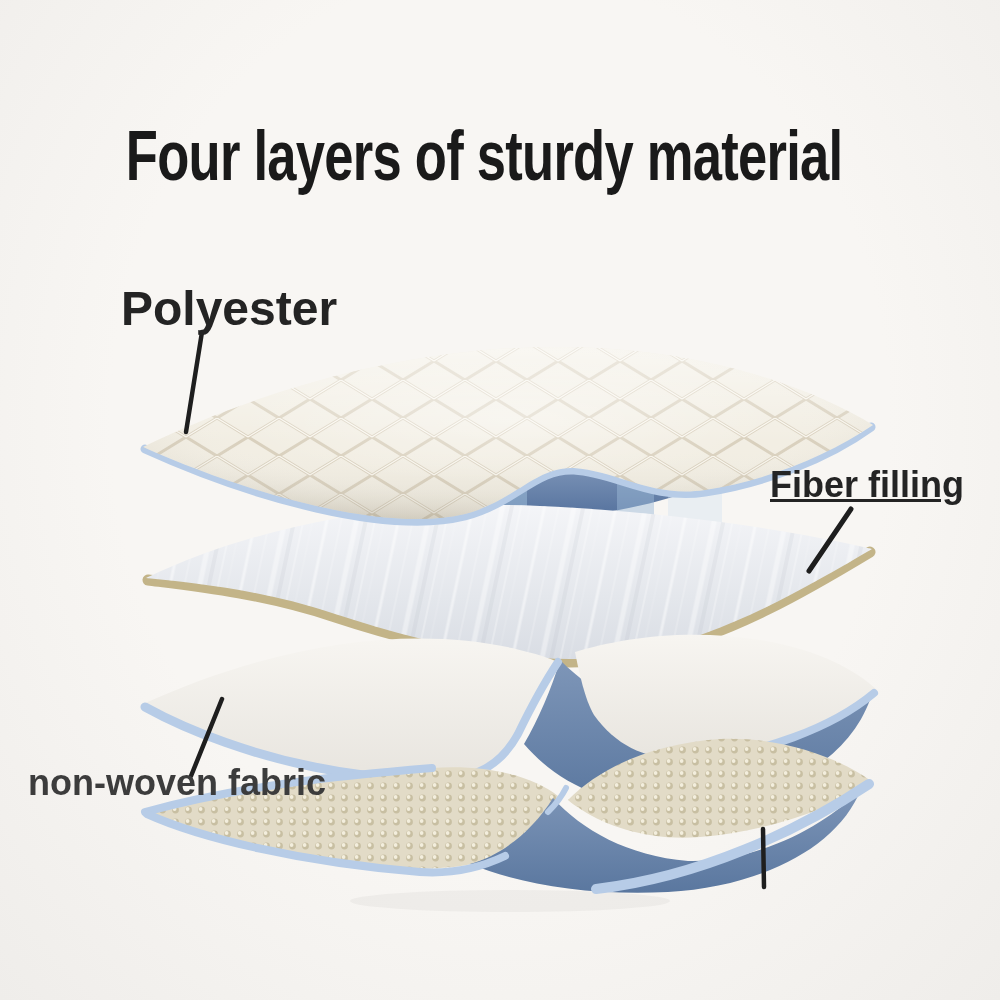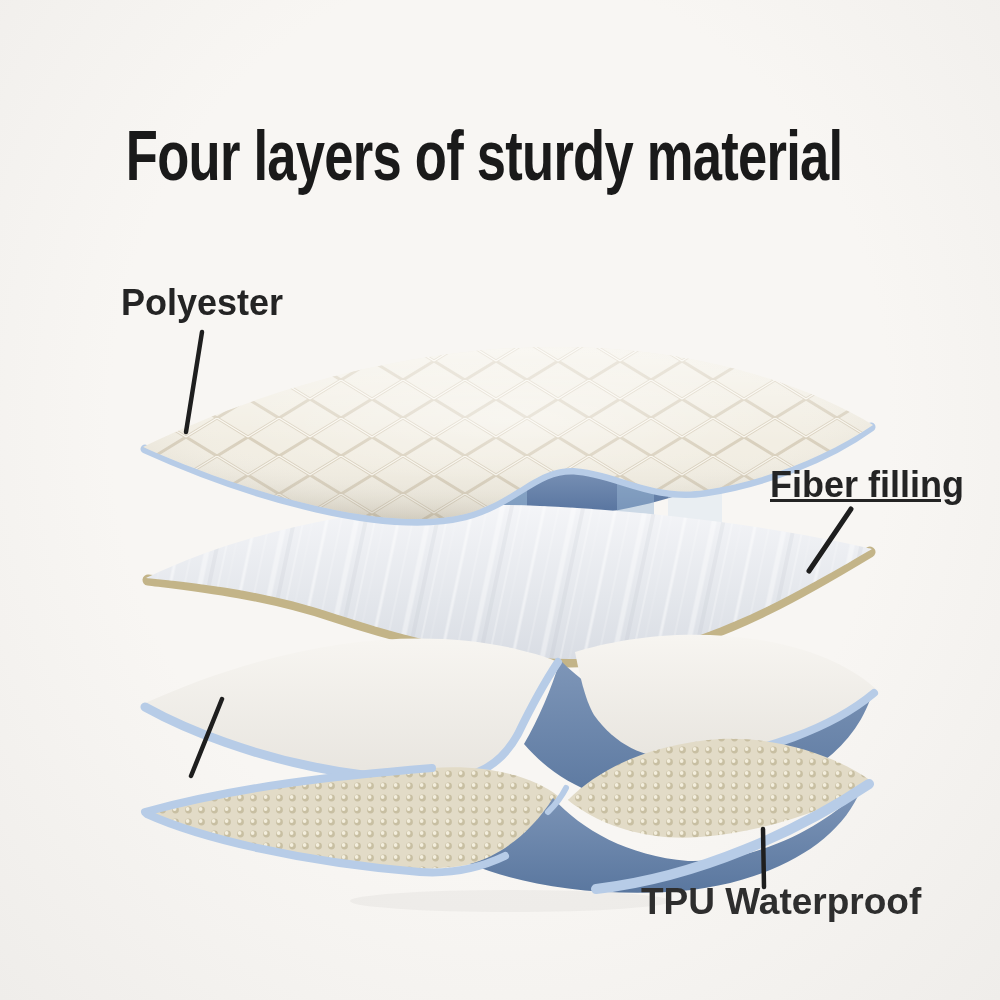--- a/index.html
+++ b/index.html
@@ -13,21 +13,21 @@
     font-size:71px;font-weight:bold;color:#1a1a1a;line-height:1;
   }
   .title span{
     display:inline-block;transform:scaleX(.74);transform-origin:50% 50%;
     letter-spacing:-1px;white-space:nowrap;
   }
   .illustration{position:absolute;left:0;top:0;width:1000px;height:1000px;}
   .callout{
     position:absolute;font-weight:bold;white-space:nowrap;line-height:1;color:#242424;
   }
-  .cal-polyester{left:121px;top:285px;font-size:36px;}
+  .cal-polyester{left:121px;top:285px;font-size:48px;}
   .cal-fiber{left:770px;top:467px;font-size:36px;text-decoration:underline;}
   .cal-nonwoven{left:28px;top:765px;font-size:36px;color:#3c3c3c;}
   .cal-tpu{left:641px;top:883px;font-size:37px;color:#2e2e2e;}
 </style>
 </head>
 <body>
 
 <div class="stage">
 
   <h1 class="title"><span>Four layers of sturdy material</span></h1>
@@ -127,15 +127,15 @@
     <g stroke-linecap="round">
       <line x1="202" y1="332" x2="186" y2="432" stroke-width="4.5" stroke="#1e1e1e"></line>
       <line x1="851" y1="509" x2="809" y2="571" stroke-width="5" stroke="#1e1e1e"></line>
       <line x1="222" y1="699" x2="191" y2="776" stroke-width="4.5" stroke="#1e1e1e"></line>
       <line x1="763" y1="829" x2="764" y2="887" stroke-width="4.5" stroke="#1e1e1e"></line>
     </g>
   </svg>
 
   <div class="callout cal-polyester">Polyester</div>
   <div class="callout cal-fiber">Fiber filling</div>
-  <div class="callout cal-tpu">TPU Waterproof</div>
+  <div class="callout cal-nonwoven">non-woven fabric</div>
 
 </div>
 
 </body></html>

